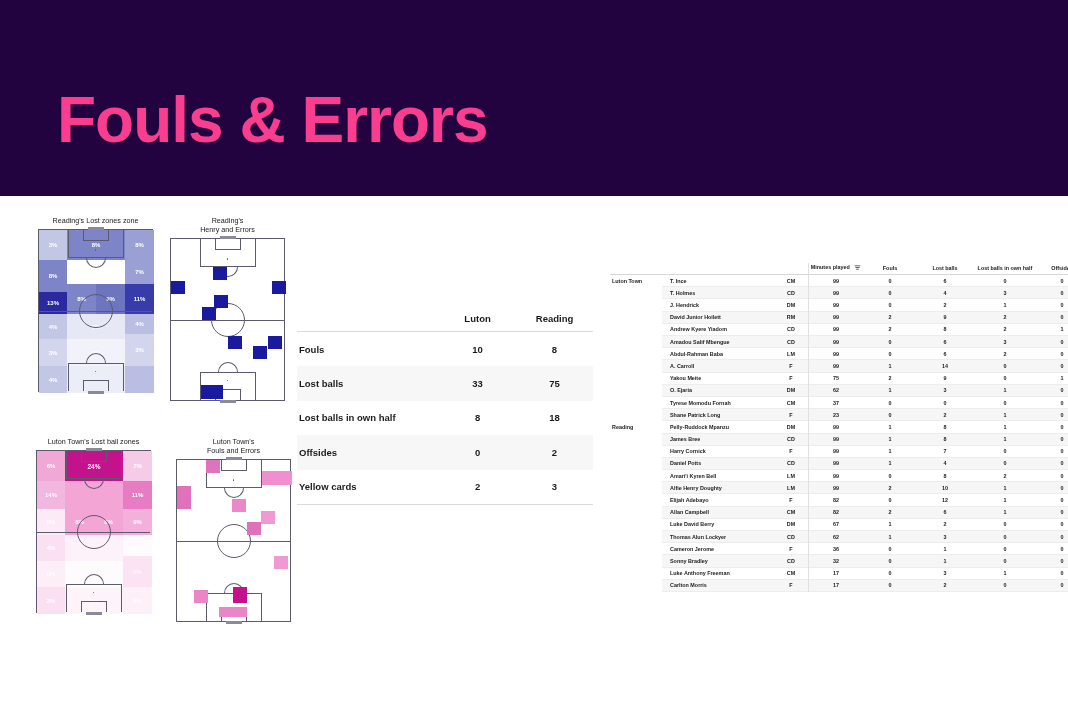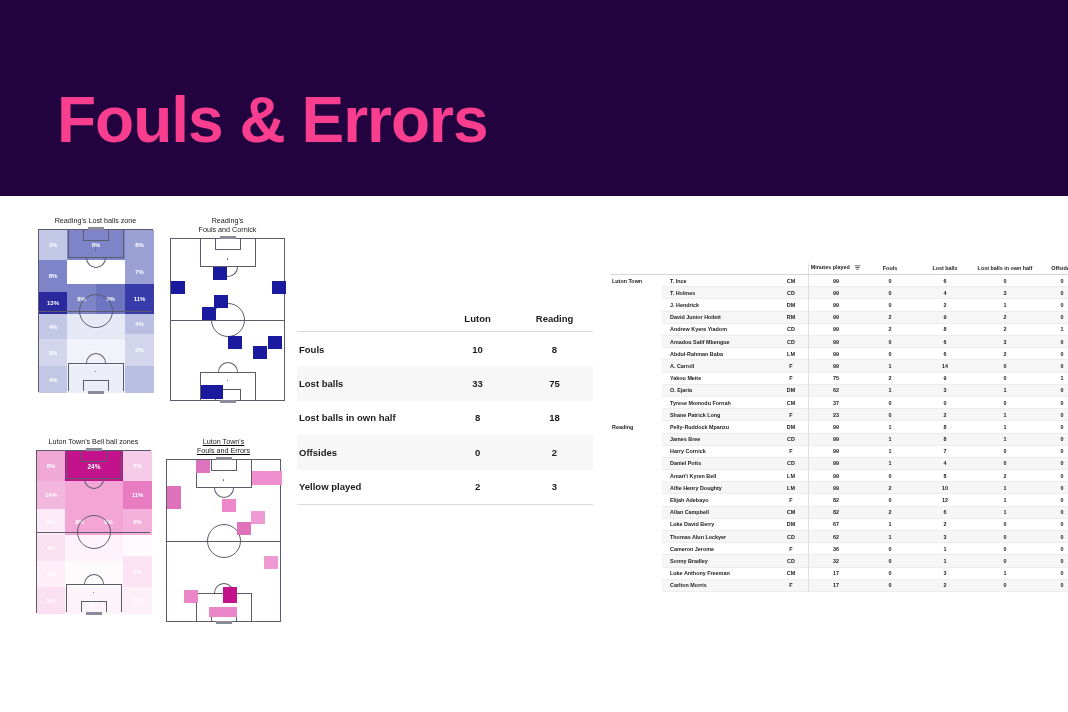--- a/index.html
+++ b/index.html
@@ -142,21 +142,21 @@
   }
 </style>
 </head>
 <body>
 
 <div class="banner">
   <div class="banner-title">Fouls &amp; Errors</div>
 </div>
 
 <div class="pitch-block" style="left:38px; top:216px;">
-  <div class="pitch-title">Reading's Lost balls zone</div>
+  <div class="pitch-title">Reading's Lost zones zone</div>
   <div class="pitch" id="p0" style="width:115px; height:163px;">
 
     <div class="zone" style="left:0;   top:0;    width:28px; height:30px; background:#c3c7e6;">3%</div>
     <div class="zone" style="left:28px;top:0;    width:58px; height:30px; background:#7d84c8;">8%</div>
     <div class="zone" style="left:86px;top:0;    width:29px; height:30px; background:#9aa0d4;">8%</div>
 
     <div class="zone" style="left:0;   top:30px; width:28px; height:32px; background:#7d84c8;">8%</div>
     <div class="zone" style="left:28px;top:54px; width:29px; height:30px; background:#7d84c8;">8%</div>
     <div class="zone" style="left:57px;top:54px; width:29px; height:30px; background:#6d74c0;">9%</div>
     <div class="zone" style="left:86px;top:54px; width:29px; height:30px; background:#383cab;">11%</div>
@@ -186,21 +186,21 @@
         <div class="sixbox bottom"></div>
         <div class="arc bottom"></div>
       <div class="spot" style="bottom:19px;"></div>
         <div class="goal bottom"></div>
     </div>
   </div>
 </div>
 
 <div class="pitch-block" style="left:170px; top:216px;">
   <div class="pitch-title">Reading's
-Fouls and Cornick</div>
+Henry and Errors</div>
   <div class="pitch" style="width:115px; height:163px;">
     <div class="lines">
       <div class="halfway"></div>
         <div class="circle"></div>
       <div class="box top"></div>
         <div class="sixbox top"></div>
         <div class="arc top"></div>
       <div class="spot" style="top:19px;"></div>
         <div class="goal top"></div>
       <div class="box bottom"></div>
@@ -215,21 +215,21 @@
     <div class="marker" style="left:43px; top:56px; width:14px; height:13px; background:#1a1a9e;"></div>
     <div class="marker" style="left:31px; top:68px; width:14px; height:13px; background:#1a1a9e;"></div>
     <div class="marker" style="left:57px; top:97px; width:14px; height:13px; background:#1a1a9e;"></div>
     <div class="marker" style="left:97px; top:97px; width:14px; height:13px; background:#1a1a9e;"></div>
     <div class="marker" style="left:82px; top:107px;width:14px; height:13px; background:#1a1a9e;"></div>
     <div class="marker" style="left:30px; top:146px;width:22px; height:14px; background:#1a1a9e;"></div>
   </div>
 </div>
 
 <div class="pitch-block" style="left:36px; top:437px;">
-  <div class="pitch-title">Luton Town's Bell ball zones</div>
+  <div class="pitch-title">Luton Town's Lost ball zones</div>
   <div class="pitch" style="width:115px; height:163px;">
     <div class="zone" style="left:0;   top:0;    width:28px; height:30px; background:#f0a8d6;">6%</div>
     <div class="zone" style="left:28px;top:0;    width:58px; height:30px; background:#c3128b; font-size:6.5px;">24%</div>
     <div class="zone" style="left:86px;top:0;    width:29px; height:30px; background:#f6cbe7;">7%</div>
 
     <div class="zone" style="left:0;   top:30px; width:28px; height:28px; background:#f2b7de;">14%</div>
     <div class="zone" style="left:86px;top:30px; width:29px; height:28px; background:#e87cc2;">11%</div>
 
     <div class="zone" style="left:28px;top:30px; width:58px; height:28px; background:#f3a5d6;"></div>
     <div class="zone" style="left:28px;top:58px; width:29px; height:26px; background:#f3a5d6;">8%</div>
@@ -259,21 +259,21 @@
         <div class="goal top"></div>
       <div class="box bottom"></div>
         <div class="sixbox bottom"></div>
         <div class="arc bottom"></div>
       <div class="spot" style="bottom:19px;"></div>
         <div class="goal bottom"></div>
     </div>
   </div>
 </div>
 
-<div class="pitch-block" style="left:166px; top:437px;text-decoration:underline;">
+<div class="pitch-block" style="left:176px; top:437px;">
   <div class="pitch-title">Luton Town's
 Fouls and Errors</div>
   <div class="pitch" style="width:115px; height:163px;">
     <div class="lines">
       <div class="halfway"></div>
         <div class="circle"></div>
       <div class="box top"></div>
         <div class="sixbox top"></div>
         <div class="arc top"></div>
       <div class="spot" style="top:19px;"></div>
@@ -321,21 +321,21 @@
         <td class="label">Lost balls in own half</td>
         <td class="val">8</td>
         <td class="val">18</td>
       </tr>
       <tr class="alt">
         <td class="label">Offsides</td>
         <td class="val">0</td>
         <td class="val">2</td>
       </tr>
       <tr>
-        <td class="label">Yellow played</td>
+        <td class="label">Yellow cards</td>
         <td class="val">2</td>
         <td class="val">3</td>
       </tr>
     </tbody>
   </table>
 </div>
 
 <div class="ptable">
   <table id="ptable-el">
     <thead>

